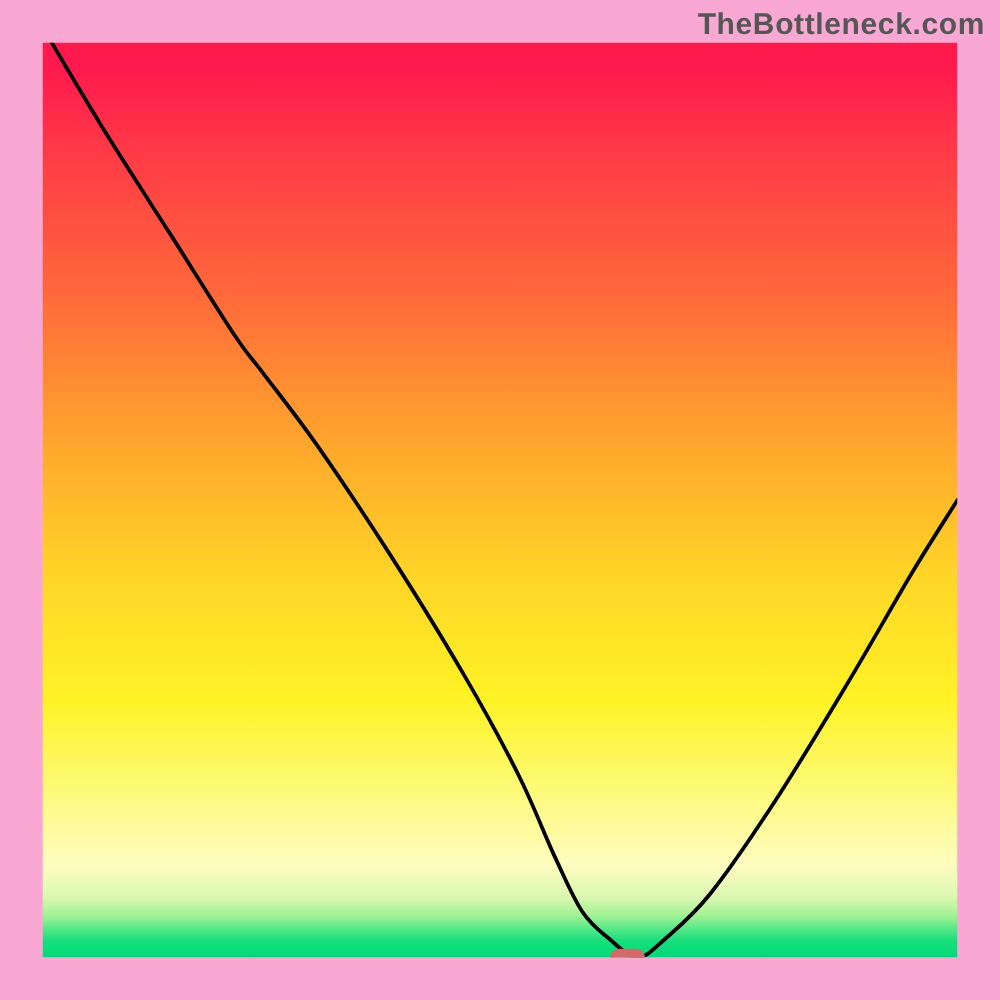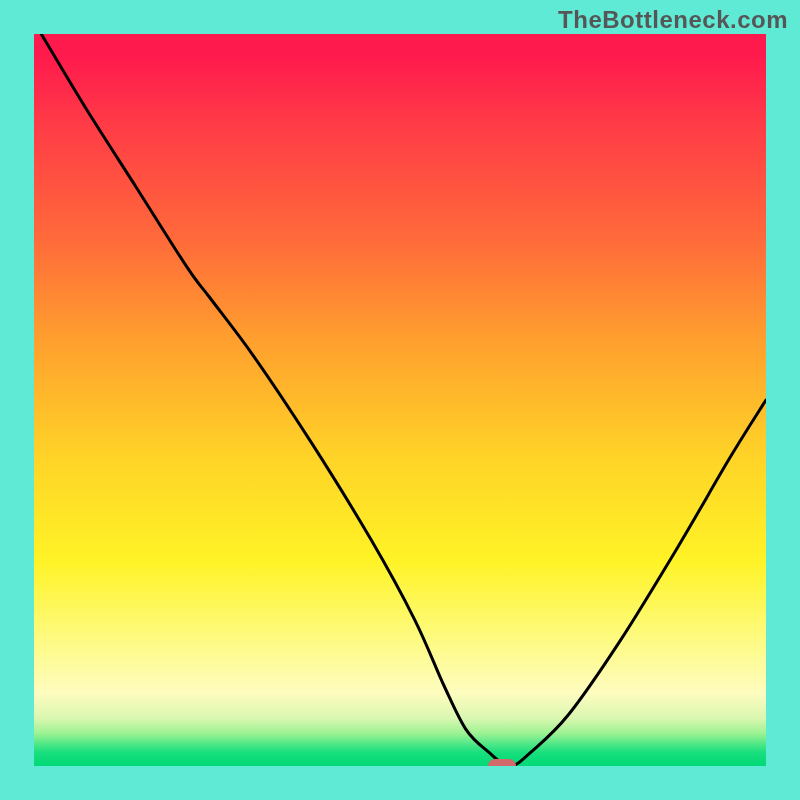--- a/index.html
+++ b/index.html
@@ -7,21 +7,21 @@
     padding: 0;
     width: 800px;
     height: 800px;
     background: #000;
     overflow: hidden;
   }
   .frame {
     position: relative;
     width: 800px;
     height: 800px;
-    background: #5eead4;
+    background: #f9a8d4;
   }
   .watermark {
     position: absolute;
     top: 6px;
     right: 12px;
     font-family: Arial, Helvetica, sans-serif;
     font-size: 24px;
     font-weight: 600;
     color: #565656;
     letter-spacing: 0.5px;

